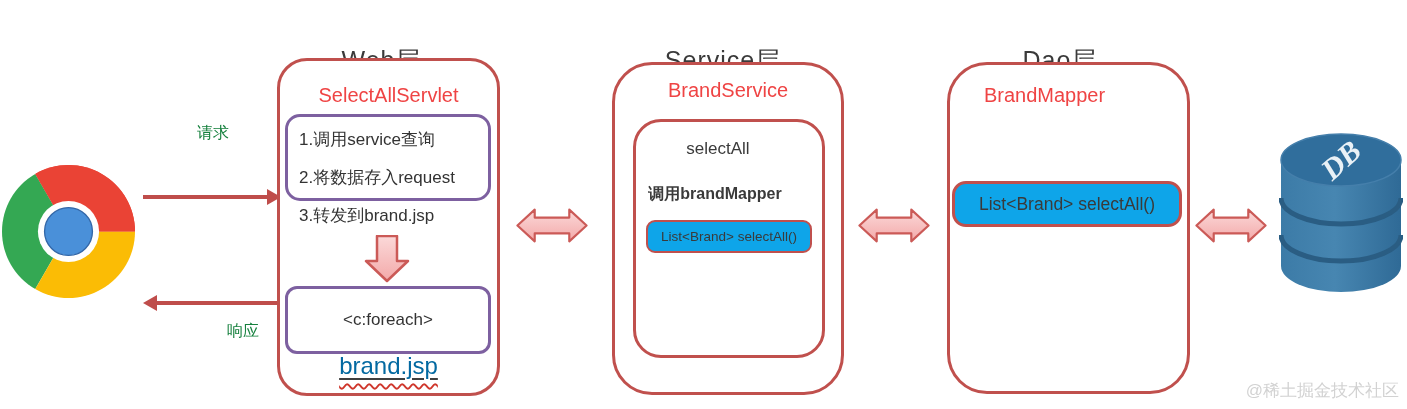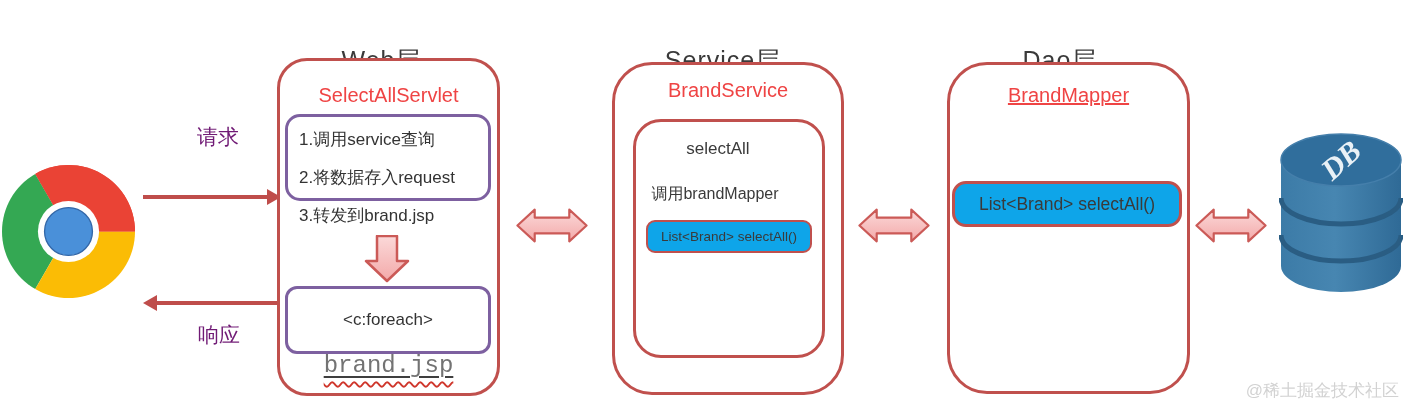--- a/index.html
+++ b/index.html
@@ -12,23 +12,23 @@
   .comp-title { font-size:20px; text-align:center; color:#ef4444; }
   .step-line { font-size:17px; color:#333; white-space:nowrap; }
   .center-text { text-align:center; }
   .sig-box { border:2px solid #c0504d; border-radius:9px; background:#0ea5e9;
     display:flex; align-items:center; justify-content:center; }
   .arrow-bar { background:#bf4d4b; height:4px; }
   .tri-right { width:0; height:0; border-top:8px solid transparent; border-bottom:8px solid transparent;
     border-left:14px solid #bf4d4b; }
   .tri-left { width:0; height:0; border-top:8px solid transparent; border-bottom:8px solid transparent;
     border-right:14px solid #bf4d4b; }
-  .req-label { font-size:21px; color:#701a75; }
-  .brand-jsp-outer { font-size:24px; color:#737373;
-    text-decoration:underline wavy #cf362b 2px; text-underline-offset:9px;font-family:Liberation Mono, monospace; }
+  .req-label { font-size:16px; color:#15803d; }
+  .brand-jsp-outer { font-size:24px; color:#0369a1;
+    text-decoration:underline wavy #cf362b 2px; text-underline-offset:9px; }
   .brand-jsp-inner { text-decoration:underline solid #3f3f3f 2px; text-underline-offset:4px; }
   .watermark { font-size:17px; color:#d2d2d2; }
 </style>
 </head>
 <body>
 
 <div class="abs layer-title" style="left:300px; top:8px; width:163px;">Web层</div>
 <div class="abs layer-title" style="left:640px; top:8px; width:166px;">Service层</div>
 <div class="abs layer-title" style="left:990px; top:8px; width:140px;">Dao层</div>
 
@@ -42,21 +42,21 @@
     <circle cx="50" cy="50" r="18" fill="#4a90d9" stroke="#3367a8" stroke-width="1"></circle>
   </svg>
 </div>
 
 <div class="abs req-label" style="left:197px; top:123px;">请求</div>
 <div class="abs arrow-bar" style="left:143px; top:195px; width:128px;"></div>
 <div class="abs tri-right" style="left:267px; top:189px;"></div>
 
 <div class="abs arrow-bar" style="left:155px; top:301px; width:123px;"></div>
 <div class="abs tri-left" style="left:143px; top:295px;"></div>
-<div class="abs req-label" style="left:175px; top:321px;padding-left:23px;">响应</div>
+<div class="abs req-label" style="left:204px; top:321px;padding-left:23px;">响应</div>
 
 <div class="abs red-box" style="left:277px; top:58px; width:223px; height:338px; border-radius:30px;"></div>
 <div class="abs comp-title" style="left:287px; top:84px; width:203px;">SelectAllServlet</div>
 
 <div class="abs purple-box" style="left:285px; top:114px; width:206px; height:87px;padding-left:24px;">
   <div class="step-line abs" style="left:11px; top:11px;">1.调用service查询</div>
   <div class="step-line abs" style="left:11px; top:49px;">2.将数据存入request</div>
   <div class="step-line abs" style="left:11px; top:87px;">3.转发到brand.jsp</div>
 </div>
 
@@ -90,40 +90,40 @@
       </linearGradient>
     </defs>
     <polygon points="2,30 26,8 26,19 74,19 74,8 98,30 74,52 74,41 26,41 26,52" fill="url(#g1)" stroke="#cb5a57" stroke-width="3" stroke-linejoin="round"></polygon>
   </svg>
 </div>
 
 <div class="abs red-box" style="left:612px; top:62px; width:232px; height:333px; border-radius:40px;"></div>
 <div class="abs comp-title" style="left:622px; top:79px; width:212px;">BrandService</div>
 <div class="abs red-box" style="left:633px; top:119px; width:192px; height:239px; border-radius:28px;">
   <div class="abs center-text" style="left:0; top:17px; width:164px; font-size:17px;">selectAll</div>
-  <div class="abs center-text" style="left:0; top:62px; width:158px; font-size:16px;">调用brandMapper</div>
+  <div class="abs center-text" style="left:0; top:62px; width:158px; font-size:16px;font-weight:bold;">调用brandMapper</div>
   <div class="abs sig-box" style="left:10px; top:98px; width:166px; height:33px; font-size:13.5px;">
     <span>List&lt;Brand&gt; selectAll()</span>
   </div>
 </div>
 
 <div class="abs" style="left:858px; top:203px; width:72px; height:45px;">
   <svg width="72" height="45" viewBox="0 0 100 60">
     <defs>
       <linearGradient id="g2" x1="0" y1="0" x2="0" y2="1">
         <stop offset="0" stop-color="#fbd9d9"></stop>
           <stop offset="1" stop-color="#f3a9a9"></stop>
       </linearGradient>
     </defs>
     <polygon points="2,30 26,8 26,19 74,19 74,8 98,30 74,52 74,41 26,41 26,52" fill="url(#g2)" stroke="#cb5a57" stroke-width="3" stroke-linejoin="round"></polygon>
   </svg>
 </div>
 
 <div class="abs red-box" style="left:947px; top:62px; width:243px; height:332px; border-radius:40px;"></div>
-<div class="abs comp-title" style="left:957px; top:84px; width:223px;text-decoration:underline;">BrandMapper</div>
+<div class="abs comp-title" style="left:933px; top:84px; width:223px;">BrandMapper</div>
 <div class="abs sig-box" style="left:952px; top:181px; width:230px; height:46px; font-size:17.5px;
      border-width:3px; border-radius:14px;">
   <span>List&lt;Brand&gt; selectAll()</span>
 </div>
 
 <div class="abs" style="left:1195px; top:203px; width:72px; height:45px;">
   <svg width="72" height="45" viewBox="0 0 100 60">
     <defs>
       <linearGradient id="g3" x1="0" y1="0" x2="0" y2="1">
         <stop offset="0" stop-color="#fbd9d9"></stop>

